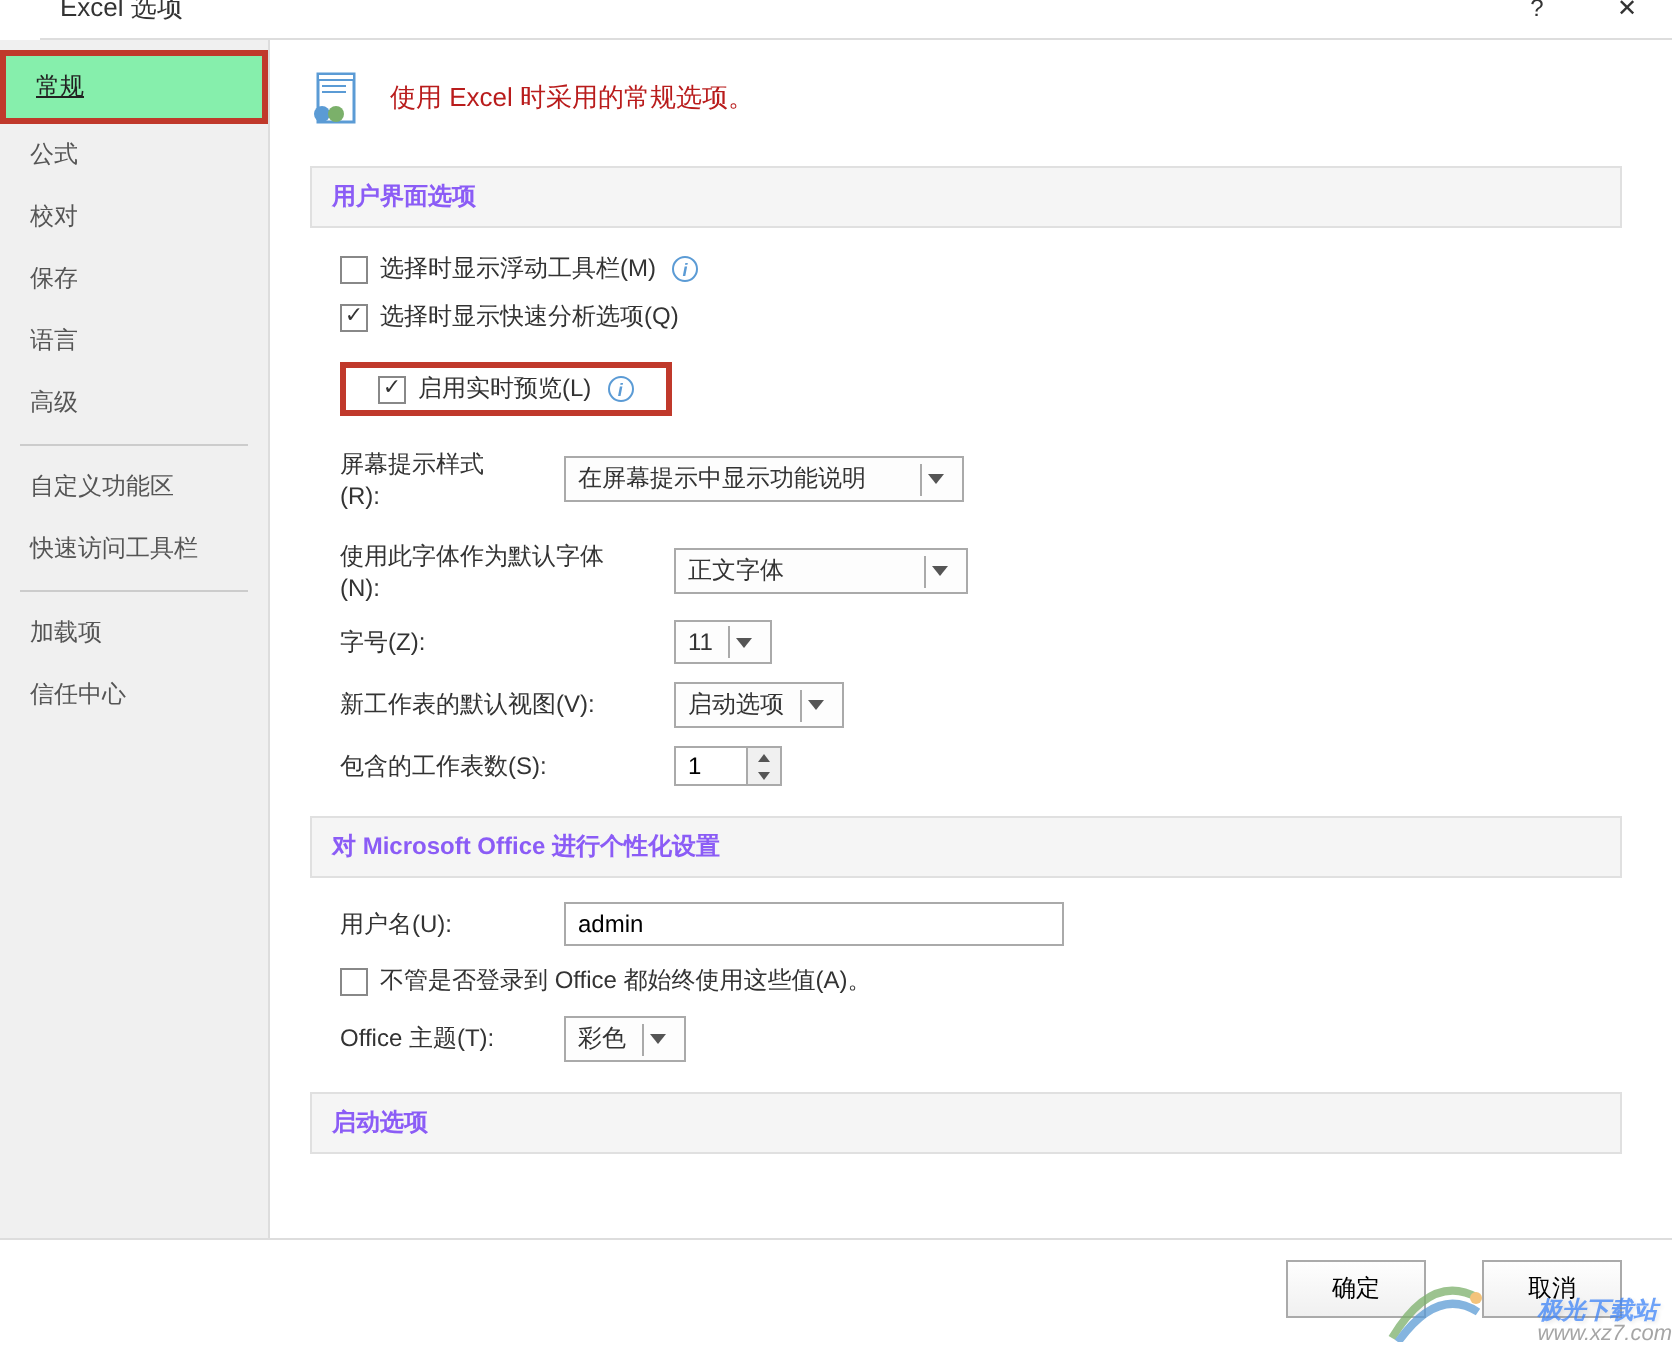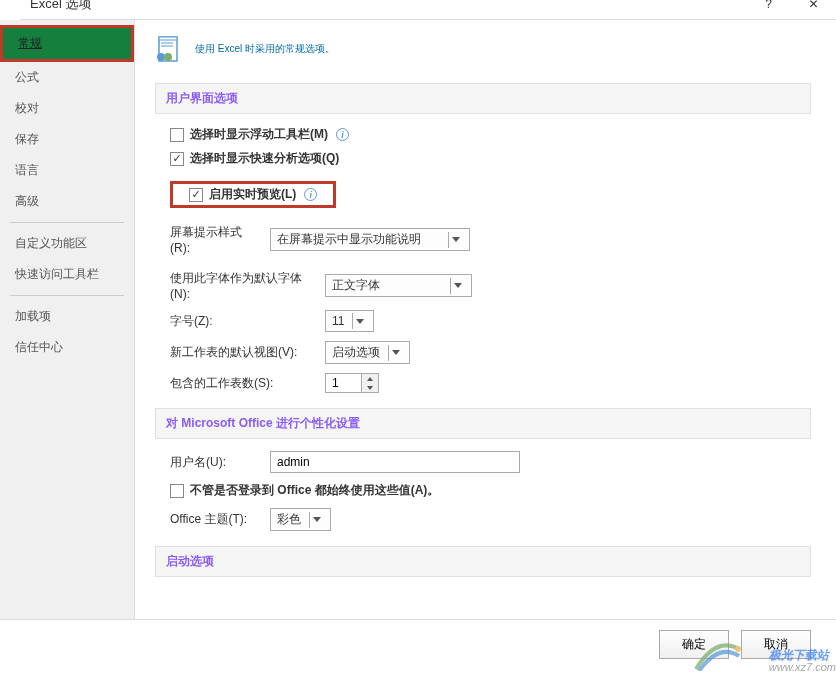--- a/index.html
+++ b/index.html
@@ -7,63 +7,63 @@
     
     .titlebar { height: 20px; display: flex; align-items: center; justify-content: space-between; padding: 0 0 12px 10px; border-bottom: 1px solid #ddd; margin-left: 20px; }
     .titlebar-title { font-size: 13px; color: #333; }
     .titlebar-buttons { display: flex; }
     .titlebar-btn { width: 45px; height: 30px; display: flex; align-items: center; justify-content: center; cursor: pointer; }
     
     .dialog-body { display: flex; height: 600px; border-bottom: 1px solid #ddd; }
     
     .sidebar { width: 135px; background: #f0f0f0; border-right: 1px solid #ddd; padding-top: 5px; overflow-y: auto; }
     .sidebar-item { padding: 7px 15px; cursor: pointer; color: #555; }
-    .sidebar-item.active { background: #15803d; color: #222; text-decoration: underline; }
+    .sidebar-item.active { background: #86efac; color: #222; text-decoration: underline; }
     .sidebar-item.highlighted { border: 3px solid #c0392b; }
     .sidebar-sep { border: none; border-top: 1px solid #ccc; margin: 5px 10px; }
     
     .content { flex: 1; padding: 15px 25px 15px 20px; overflow-y: auto; position: relative; }
     .content-scroll { height: 100%; overflow-y: scroll; }
     
     .section-intro { display: flex; align-items: center; gap: 12px; margin-bottom: 20px; }
     .intro-icon { width: 28px; height: 28px; position: relative; flex-shrink: 0; }
-    .intro-text { font-size: 10px; color: #0369a1; }
+    .intro-text { font-size: 13px; color: #b91c1c; }
     
     .section-header { background: #f5f5f5; border: 1px solid #e0e0e0; padding: 6px 10px; font-size: 12px; color: #8b5cf6; margin-bottom: 12px; font-weight: bold; }
     
     .option-group { margin-left: 15px; margin-bottom: 15px; }
     .option-row { display: flex; align-items: center; margin: 7px 0; gap: 6px; }
     .option-row.highlighted { border: 3px solid #c0392b; padding: 2px 16px; display: inline-flex; }
     
     .checkbox { width: 14px; height: 14px; border: 1px solid #888; display: inline-flex; align-items: center; justify-content: center; flex-shrink: 0; cursor: pointer; background: #fff; }
     .checkbox.checked::after { content: "✓"; font-size: 11px; color: #333; line-height: 1; }
     
-    .option-label { color: #333; cursor: pointer; font-weight: bold; }
+    .option-label { color: #333; cursor: pointer; }
     .info-icon { width: 13px; height: 13px; border-radius: 50%; border: 1px solid #5b9bd5; display: inline-flex; align-items: center; justify-content: center; font-size: 9px; color: #5b9bd5; margin-left: 2px; cursor: pointer; }
     .info-icon::before { content: "i"; font-style: italic; font-weight: bold; }
     
-    .form-row { display: flex; align-items: center; margin: 9px 0; gap: 10px; }
+    .form-row { display: flex; align-items: center; margin: 9px 0; gap: 22px; }
     .form-label { width: 145px; text-align: left; color: #333; }
     .form-label-narrow { width: 90px; text-align: left; color: #333; }
     
     .select-box { border: 1px solid #aaa; background: #fdfdfd; padding: 2px 6px; display: inline-flex; align-items: center; justify-content: space-between; cursor: pointer; min-width: 60px; }
     .select-arrow { margin-left: 8px; width: 15px; height: 16px; border-left: 1px solid #aaa; display: flex; align-items: center; justify-content: center; }
     .select-arrow::after { content: ""; border-left: 4px solid transparent; border-right: 4px solid transparent; border-top: 5px solid #555; }
     
     .text-input { border: 1px solid #aaa; padding: 3px 6px; width: 250px; font-family: inherit; font-size: 12px; background: #fff; }
     
     .spinner { display: flex; align-items: stretch; border: 1px solid #aaa; }
     .spinner-value { width: 35px; padding: 2px 6px; border: none; font-family: inherit; font-size: 12px; }
     .spinner-btns { display: flex; flex-direction: column; border-left: 1px solid #aaa; }
     .spinner-btn { width: 16px; height: 9px; display: flex; align-items: center; justify-content: center; cursor: pointer; background: #f0f0f0; }
     .spinner-btn::after { content: ""; border-left: 3px solid transparent; border-right: 3px solid transparent; }
     .spinner-btn.up::after { border-bottom: 4px solid #555; }
     .spinner-btn.down::after { border-top: 4px solid #555; }
     
-    .dialog-footer { height: 48px; display: flex; align-items: center; justify-content: flex-end; padding: 0 25px; gap: 12px; position: relative; }
+    .dialog-footer { height: 48px; display: flex; align-items: center; justify-content: flex-end; padding: 0 25px; gap: 28px; position: relative; }
     .footer-btn { border: 1px solid #aaa; background: linear-gradient(#fefefe, #f0f0f0); padding: 5px 22px; cursor: pointer; font-family: inherit; font-size: 12px; }
     
     .watermark { position: absolute; bottom: -5px; right: 0; opacity: 0.75; pointer-events: none; }
     .watermark-text { font-size: 12px; font-style: italic; font-weight: bold; color: #3b82f6; text-shadow: 1px 1px 2px rgba(0,0,0,0.12); }
     .watermark-url { font-size: 11px; color: #888; text-align: center; display: block; font-style: italic; margin-top: -3px; }
     .watermark-arc { position: absolute; right: 95px; bottom: 2px; }
     
     ::-webkit-scrollbar { width: 16px; }
     ::-webkit-scrollbar-track { background: #f0f0f0; border-left: 1px solid #ddd; }
     ::-webkit-scrollbar-thumb { background: #c0c0c0; border: 2px solid #f0f0f0; }

